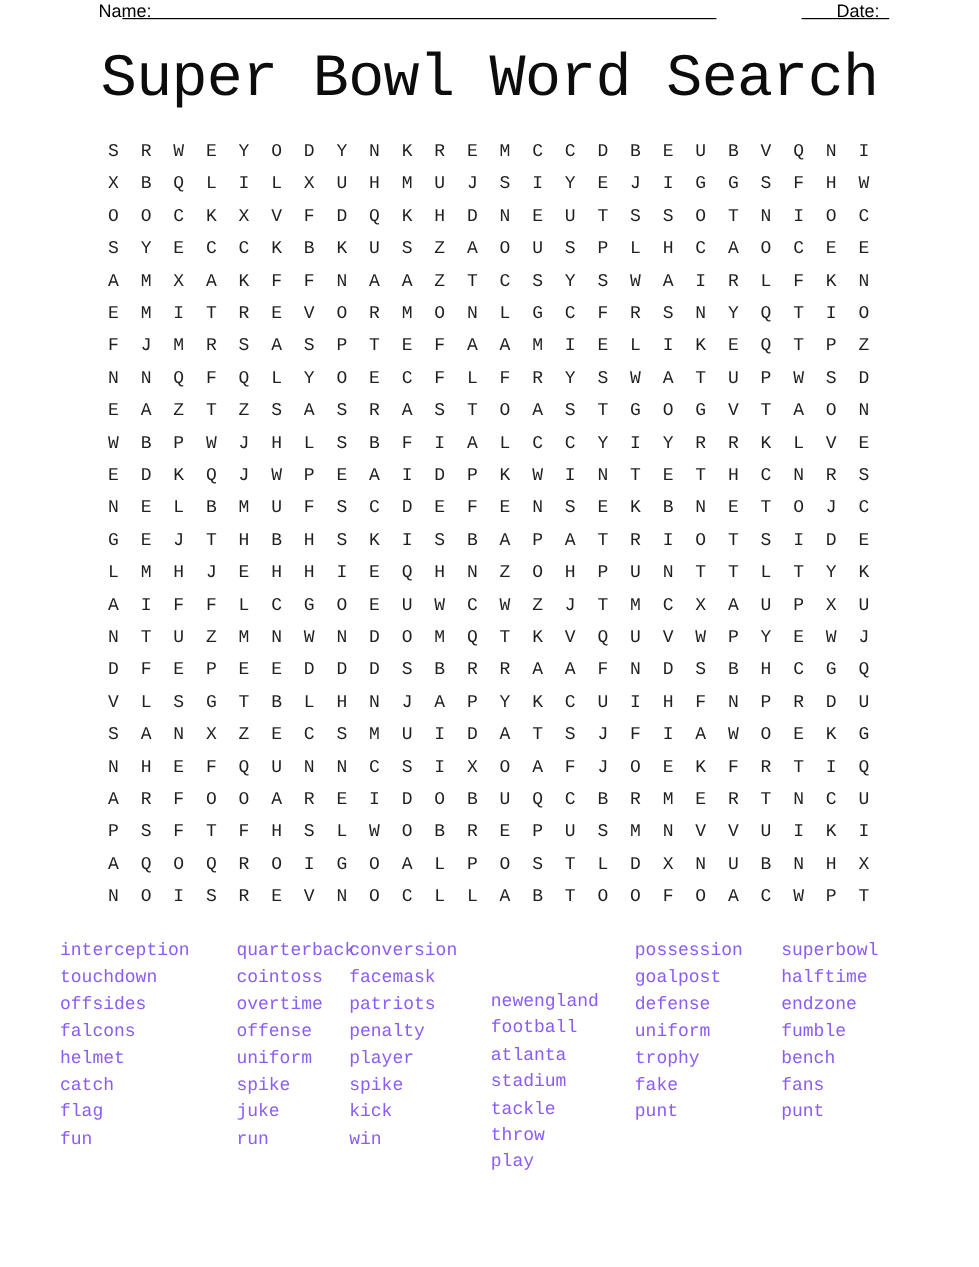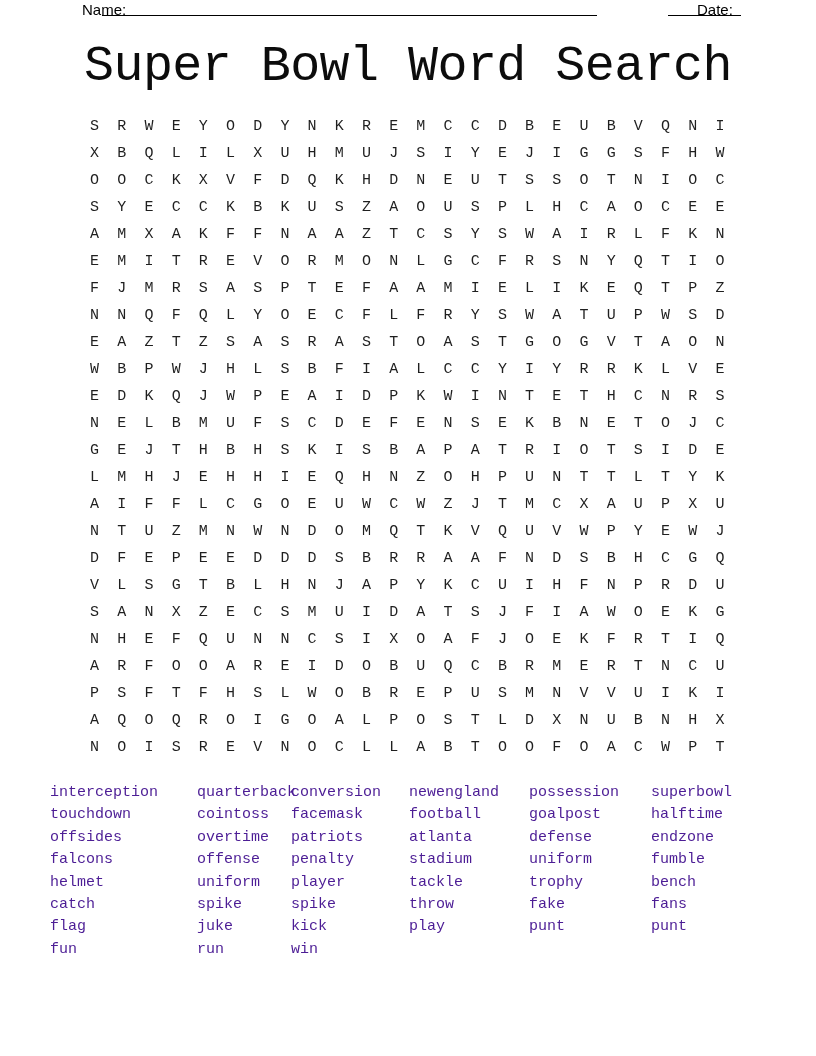--- a/index.html
+++ b/index.html
@@ -29,25 +29,25 @@
   .grid-cell{
     width:27.2px;height:27px;display:flex;align-items:center;justify-content:center;
     font-size:15px;color:#1f1f1f;
   }
   
   #words{position:absolute;top:782px;left:0;width:816px;}
   .word-col{position:absolute;top:0;}
   .word-col.c0{left:50px;}
   .word-col.c1{left:169px;margin-left:28px;}
   .word-col.c2{left:291px;}
-  .word-col.c3{left:409px;}
+  .word-col.c3{left:409px;margin-top:42px;}
   .word-col.c4{left:529px;}
   .word-col.c5{left:651px;}
   .word-item{
-    font-size:15px;line-height:22.4px;height:22.4px;color:#4c1d95;white-space:nowrap;
+    font-size:15px;line-height:22.4px;height:22.4px;color:#8b5cf6;white-space:nowrap;
   }
 </style>
 </head>
 <body>
 
 <div>
   <span id="name-label" class="hdr-label">Name:</span>
   <span id="name-line" class="fill-line"></span>
   <span id="date-label" class="hdr-label">Date:</span>
   <span id="date-line" class="fill-line"></span>

